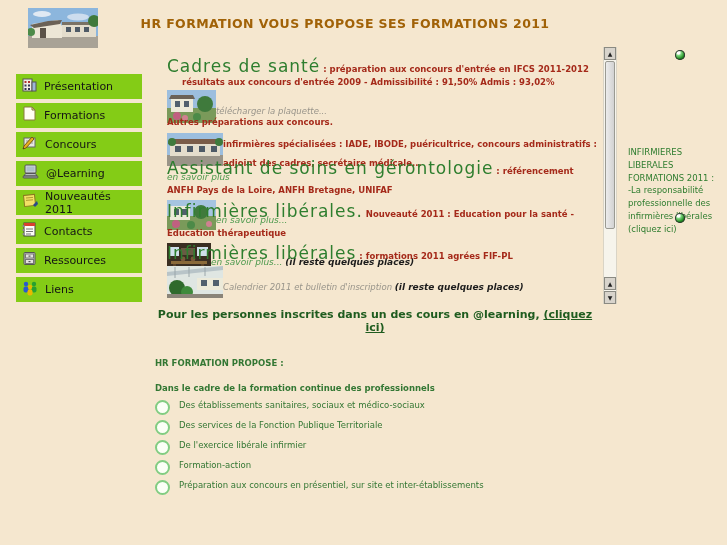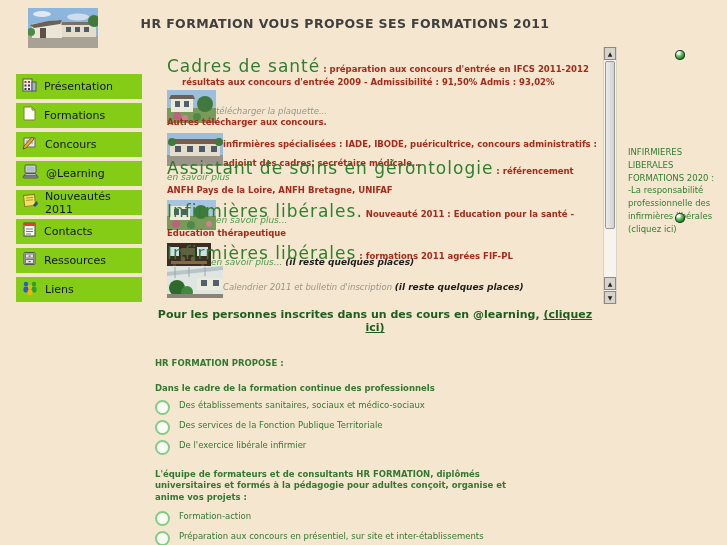--- a/index.html
+++ b/index.html
@@ -4,21 +4,21 @@
 <style>
   html,body{margin:0;padding:0;}
   body{
     width:727px;height:545px;position:relative;overflow:hidden;
     background:#f5e7cf;
     font-family:"DejaVu Sans","Liberation Sans",sans-serif;
   }
   
   .logo{position:absolute;left:28px;top:8px;width:70px;height:40px;}
   .main-title{position:absolute;left:140px;top:16px;width:410px;text-align:center;
-    color:#404040;font-weight:bold;font-size:12.5px;letter-spacing:.4px;}
+    color:#a16207;font-weight:bold;font-size:12.5px;letter-spacing:.4px;}
   
   .sidebar{position:absolute;left:16px;top:74px;width:126px;}
   .side-item{height:25px;margin-bottom:4px;background:#84cc16;display:flex;align-items:center;
     padding-left:5px;gap:6px;cursor:pointer;}
   .side-item .lbl{font-size:11px;color:#151515;}
   .side-item svg{flex:none;}
   
   .content{position:absolute;left:160px;top:52px;width:438px;height:248px;overflow:hidden;}
   .c-item{position:absolute;left:0;width:438px;padding-left:7px;box-sizing:border-box;}
   .t-green{color:#2e7e2e;font-weight:normal;font-size:17px;letter-spacing:1px;text-align:right;}
@@ -180,21 +180,21 @@
             <rect x="17" y="11" width="5" height="6" fill="#50606e"></rect>
             <circle cx="38" cy="14" r="8" fill="#3f7a3c"></circle>
             <circle cx="10" cy="26" r="4" fill="#c06080"></circle>
             <circle cx="18" cy="28" r="3" fill="#d08090"></circle>
             <circle cx="30" cy="27" r="4" fill="#4c8a48"></circle>
           </svg></span>
         <span><span class="note-gray">télécharger la plaquette...</span></span>
       </div>
     </div>
     <div class="c-item" style="top: 58px;">
-      <div><span class="t-red">Autres télécharger aux concours.</span></div>
+      <div><span class="t-red">Autres préparations aux concours.</span></div>
       <div class="media">
         <span class="thumb"><svg width="56" height="33" viewBox="0 0 56 33">
             <rect width="56" height="33" fill="#9cbede"></rect>
             <rect y="22" width="56" height="11" fill="#9a9488"></rect>
             <rect x="3" y="10" width="50" height="13" fill="#e4ddcc"></rect>
             <polygon points="1,11 55,11 53,6 3,6" fill="#7a5c48"></polygon>
             <rect x="8" y="13" width="6" height="6" fill="#4e5a66"></rect>
             <rect x="20" y="13" width="6" height="6" fill="#4e5a66"></rect>
             <rect x="32" y="13" width="6" height="6" fill="#4e5a66"></rect>
             <rect x="44" y="13" width="6" height="6" fill="#4e5a66"></rect>
@@ -263,21 +263,21 @@
 
 <div class="vscroll">
   <div class="vs-btn" style="top:-1px;">▲</div>
   <div class="vs-thumb"></div>
   <div class="vs-btn" style="bottom:13px;">▲</div>
   <div class="vs-btn" style="bottom:-1px;">▼</div>
 </div>
 
 <div class="globe" style="left:675px;top:50px;"></div>
 <div class="right-note" id="rightnote">
-    <div>INFIRMIERES LIBERALES FORMATIONS 2020 :</div>
+    <div>INFIRMIERES LIBERALES FORMATIONS 2011 :</div>
     <div>-La responsabilité professionnelle des infirmières libérales</div>
     <div class="link">(cliquez ici)</div>
   </div>
 <div class="globe" style="left:675px;top:213px;"></div>
 
 <div class="elearn">
   <span>Pour les personnes inscrites dans un des cours en @learning,</span>
   <span> </span>
   <span class="link">(cliquez ici)</span>
 </div>
@@ -292,21 +292,20 @@
       </div>
       <div class="bullet-row">
         <span class="bullet"></span>
         <span>Des services de la Fonction Publique Territoriale</span>
       </div>
       <div class="bullet-row">
         <span class="bullet"></span>
         <span>De l'exercice libérale infirmier</span>
       </div>
     </div>
-  <div class="p-para">L'équipe de formateurs et de consultants HR FORMATION, diplômés universitaires et formés à la pédagogie pour adultes conçoit, organise et anime vos projets :</div>
   <div id="teamList">
       <div class="bullet-row">
         <span class="bullet"></span>
         <span>Formation-action</span>
       </div>
       <div class="bullet-row">
         <span class="bullet"></span>
         <span>Préparation aux concours en présentiel, sur site et inter-établissements</span>
       </div>
     </div>

